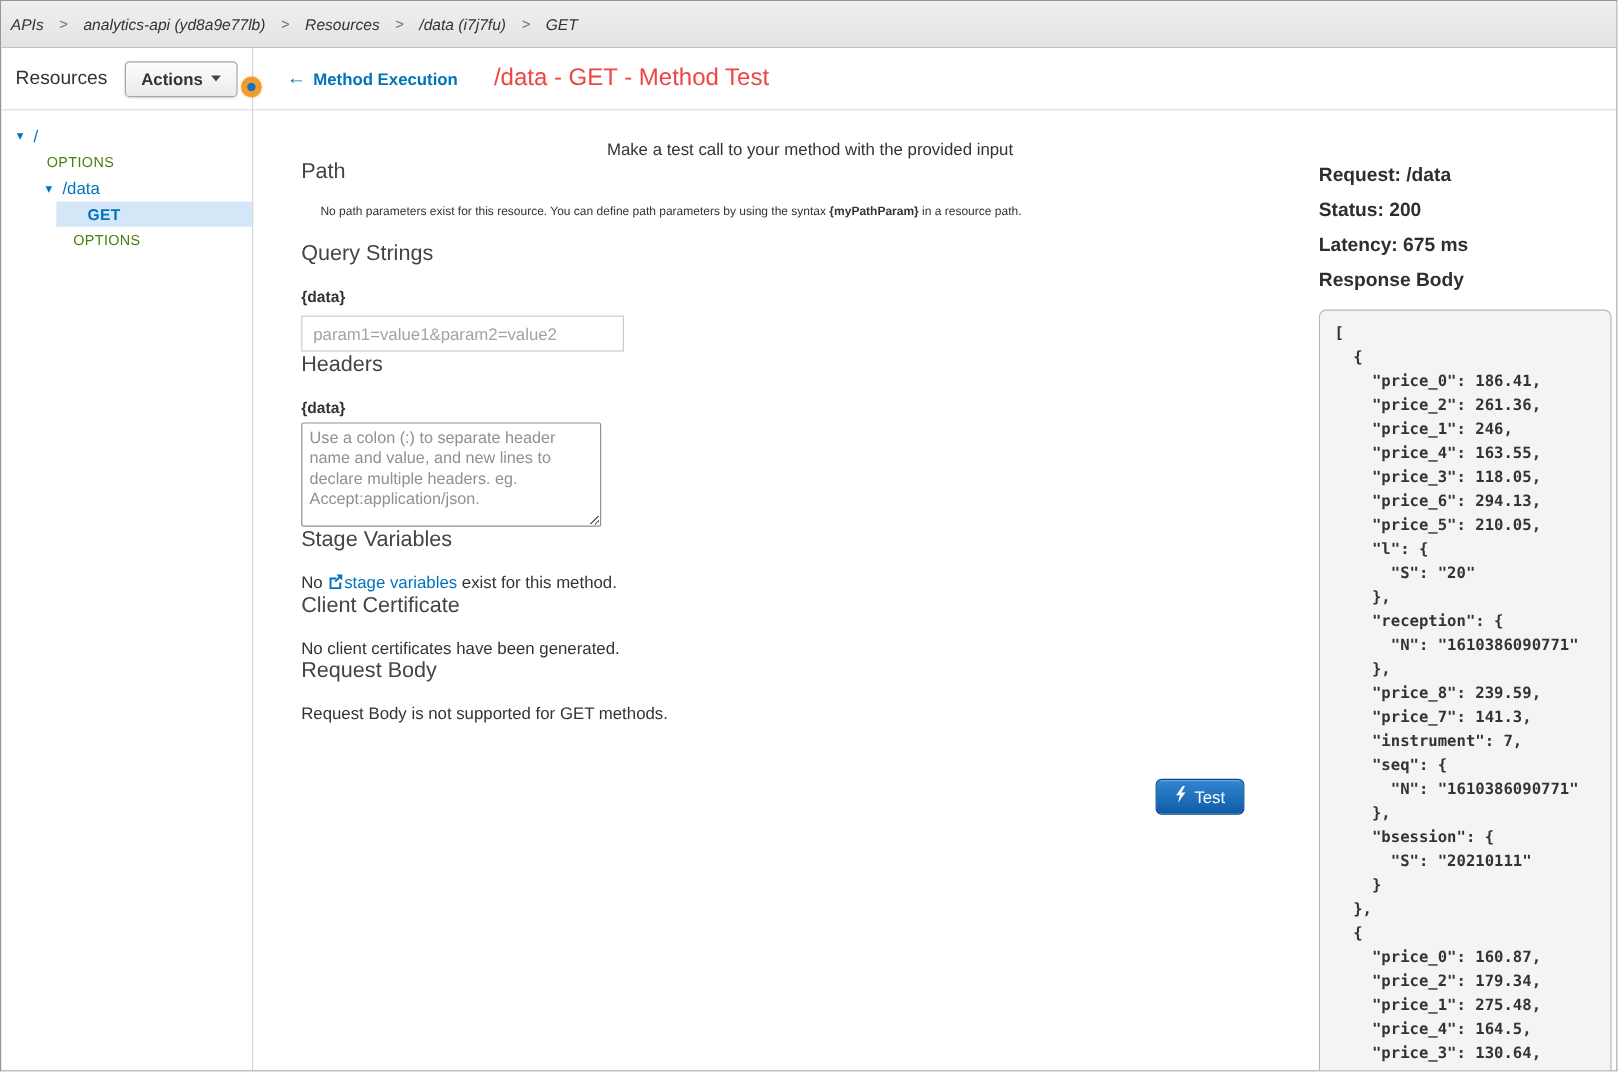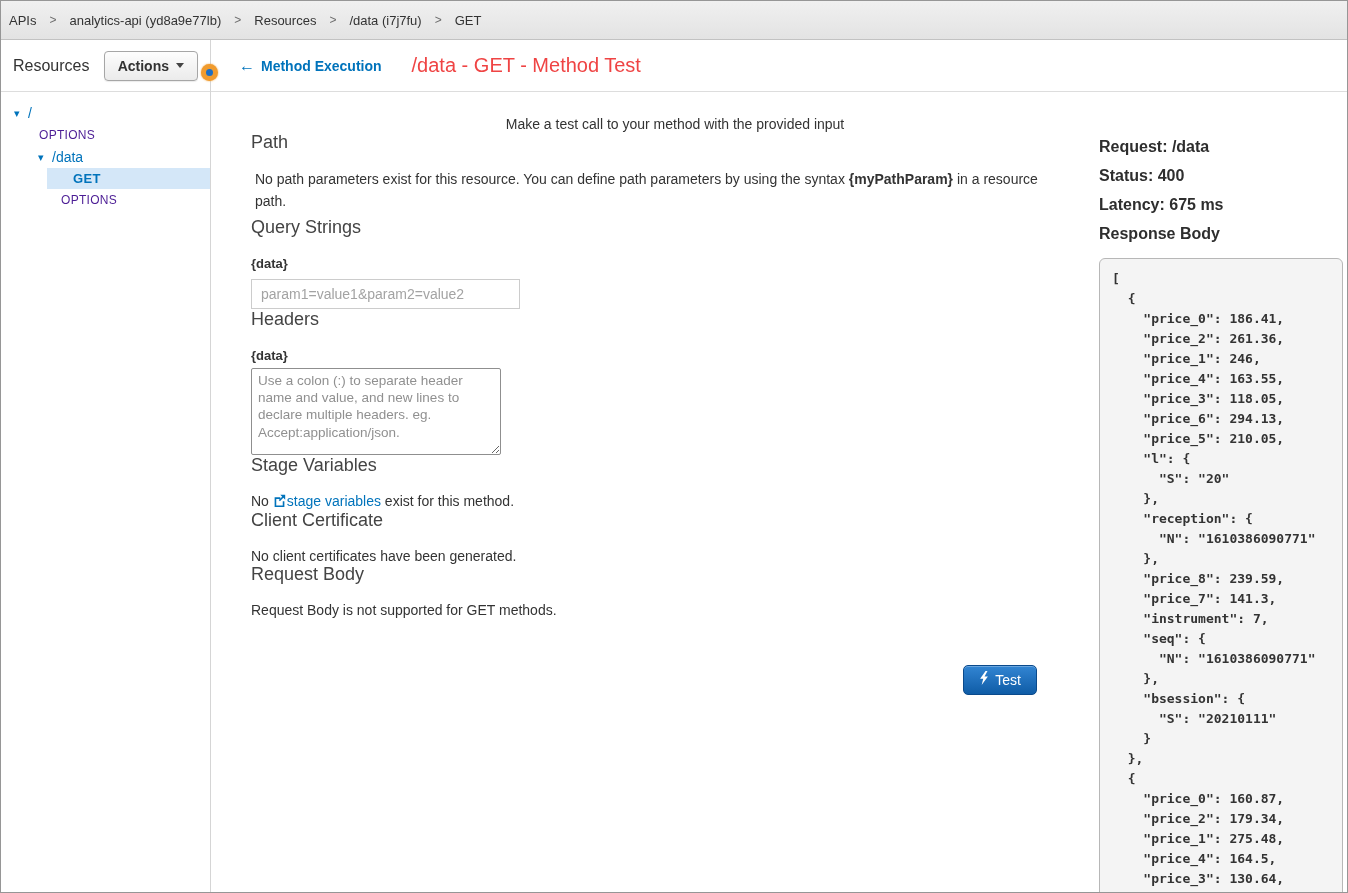--- a/index.html
+++ b/index.html
@@ -9,57 +9,57 @@
     --test-bottom:#0f5ca6;
     --marker-orange:#f09b2e;
     --marker-blue:#1b6ec4;
   }
   *{box-sizing:border-box;}
   html,body{margin:0;padding:0;background:#fff;}
   body{font-family:"Liberation Sans",sans-serif;color:#333;}
   .window{position:relative;width:1348px;height:893px;border:1px solid #969696;background:#fff;overflow:hidden;}
 
   
-  .breadcrumb-bar{height:39px;background:linear-gradient(#f0f0f0,#e3e3e3);border-bottom:1px solid #c2c2c2;display:flex;align-items:center;padding:0 8px;font-size:13px;color:#333;}
+  .breadcrumb-bar{height:39px;background:linear-gradient(#f0f0f0,#e3e3e3);border-bottom:1px solid #c2c2c2;display:flex;align-items:center;padding:0 8px;font-size:13px;color:#333;font-style:italic;}
   .crumb{white-space:nowrap;cursor:pointer;}
   .crumb-sep{margin:0 13px;color:#6e6e6e;font-size:12px;}
 
   .body-area{display:flex;height:852px;}
 
   
   .sidebar{width:210px;flex:none;border-right:1px solid #d5d5d5;position:relative;}
   .sidebar-header{height:52px;display:flex;align-items:center;justify-content:space-between;padding:0 12px 0 12px;border-bottom:1px solid #ddd;}
   .sidebar-title{font-size:16px;color:#333;}
   .actions-btn{background:linear-gradient(#fdfdfd,#ebebeb);border:1px solid #a6a6a6;border-radius:4px;padding:6px 13px;font-weight:bold;font-size:14px;color:#333;display:inline-flex;align-items:center;gap:7px;cursor:pointer;box-shadow:0 1px 1px rgba(0,0,0,.08);}
   .caret-down{width:0;height:0;border-left:4px solid transparent;border-right:4px solid transparent;border-top:5px solid #444;display:inline-block;}
   .tree{padding-top:10px;font-size:14px;}
   .tree-row{height:22px;display:flex;align-items:center;}
   .tree-caret{color:var(--accent);font-size:11px;width:14px;display:inline-block;}
   .tree-link{color:var(--accent);cursor:pointer;}
-  .tree-method{color:#4c1d95;font-size:12px;letter-spacing:.3px;}
+  .tree-method{color:#4d7c0f;font-size:12px;letter-spacing:.3px;}
   .row-root{padding-left:13px;}
   .row-root-options{padding-left:38px;}
   .row-data{padding-left:37px;}
   .row-get{margin-left:46px;width:163px;height:21px;background:var(--selected-bg);padding-left:26px;}
   .row-get span{color:var(--accent);font-weight:bold;font-size:13px;letter-spacing:.3px;}
   .row-data-options{padding-left:60px;}
 
   
   .content{flex:1;display:flex;flex-direction:column;min-width:0;}
   .content-header{height:52px;flex:none;border-bottom:1px solid #ddd;display:flex;align-items:center;padding-left:28px;}
   .back-link{color:var(--accent);font-weight:bold;font-size:14px;display:inline-flex;align-items:center;gap:6px;cursor:pointer;}
   .back-arrow{font-size:16px;}
   .page-title{font-size:20px;color:#ef4444;margin-left:30px;}
 
   .content-body{flex:1;display:flex;overflow:hidden;}
   .main-col{width:888px;flex:none;padding:24px 0 0 40px;}
   .intro{font-size:14px;text-align:center;}
   h2.section{font-size:18px;font-weight:normal;color:#444;margin:0;}
   .mt-path-h{margin-top:16px;}
-  .body-text{font-size:14px;line-height:1.57;max-width:790px;margin:4px;}
+  .body-text{font-size:10px;line-height:1.57;max-width:790px;margin:16px;}
   .mt-path-t{margin-top:16px;}
   .mt-qs-h{margin-top:16px;}
   .field-label{font-size:13px;font-weight:bold;margin-top:18px;}
   .query-input{margin-top:8px;width:269px;height:30px;border:1px solid #ccc;border-radius:0;padding:0 9px;font-size:14px;color:#555;font-family:"Liberation Sans",sans-serif;display:block;}
   .query-input::placeholder{color:#a3a3a3;}
   .mt-hd-h{margin-top:24px;}
   .headers-textarea{margin-top:5px;width:250px;height:87px;border:1px solid #8f8f8f;border-radius:2px;padding:3px 6px;font-size:13.5px;line-height:1.28;color:#555;font-family:"Liberation Sans",sans-serif;resize:both;display:block;}
   .headers-textarea::placeholder{color:#909090;}
   .mt-sv-h{margin-top:39px;}
   .inline-line{font-size:14px;margin-top:17px;}
@@ -169,21 +169,21 @@
               <span><svg width="10" height="14" viewBox="0 0 12 18" fill="#fff">
                     <polygon points="8,0 1,10 5,10 3,18 11,7 6.7,7 10.5,0"></polygon>
                   </svg></span>
               <span>Test</span>
             </button>
           </div>
         </div>
 
         <div class="right-panel">
           <p class="result-line">Request: /data</p>
-          <p class="result-line">Status: 400</p>
+          <p class="result-line">Status: 200</p>
           <p class="result-line">Latency: 675 ms</p>
           <p class="result-line">Response Body</p>
           <div class="code-box">
             <pre>[
   {
     "price_0": 186.41,
     "price_2": 261.36,
     "price_1": 246,
     "price_4": 163.55,
     "price_3": 118.05,

